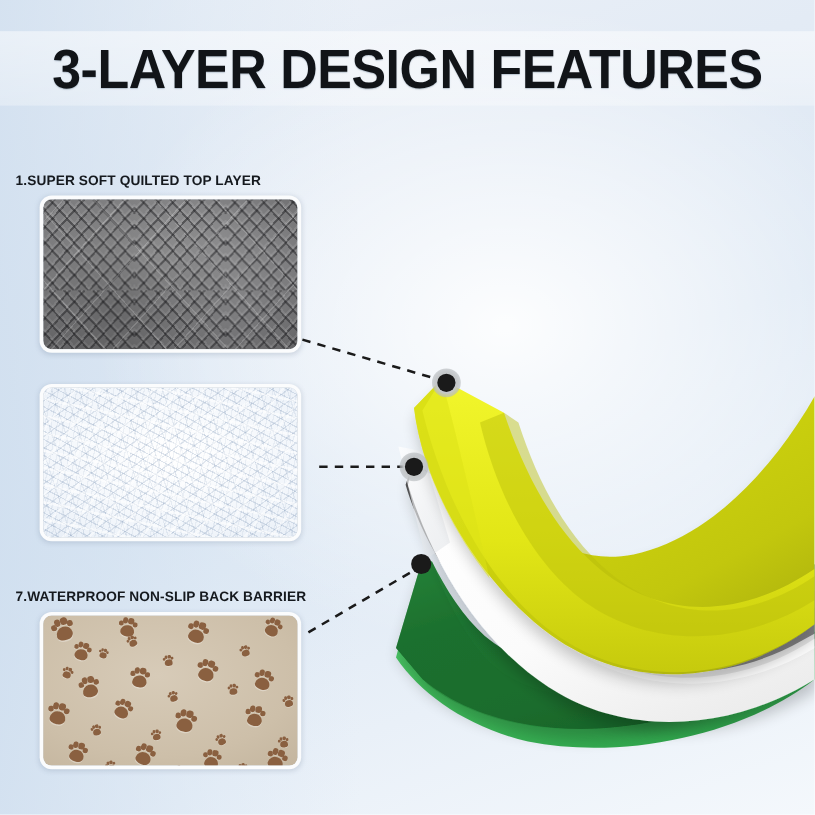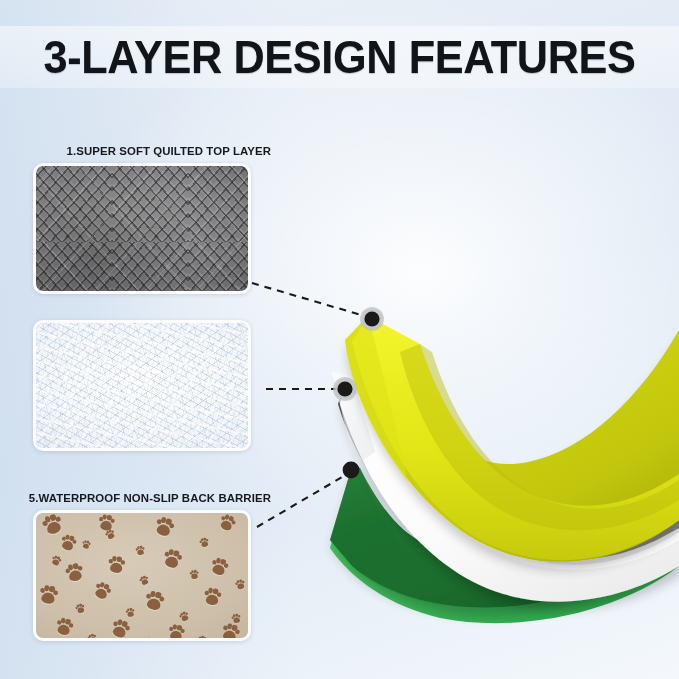--- a/index.html
+++ b/index.html
@@ -60,21 +60,21 @@
     position: absolute;
     left: 33px;
     width: 218px;
   }
   .feature-label {
     font-family: "Liberation Sans", sans-serif;
     font-size: 11.4px;
     font-weight: bold;
     letter-spacing: 0.1px;
     color: #15191e;
-    text-align: right;
+    text-align: left;
     margin-bottom: 6px;
     white-space: nowrap;
   }
   .feature-label.wide { margin-left: -20px; width: 258px; }
   .thumb-frame {
     width: 218px;
     height: 131px;
     border-radius: 10px;
     border: 3px solid rgba(255,255,255,0.92);
     box-sizing: border-box;
@@ -187,21 +187,21 @@
     </div>
   </div>
 
   <div class="feature" style="top:320px">
     <div class="thumb-frame">
       <div class="thumb-inner tex-fiber"></div>
     </div>
   </div>
 
   <div class="feature" style="top:492px">
-    <div class="feature-label wide">5.WATERPROOF NON-SLIP BACK BARRIER</div>
+    <div class="feature-label wide">7.WATERPROOF NON-SLIP BACK BARRIER</div>
     <div class="thumb-frame">
       <div class="thumb-inner tex-paw" id="paw-canvas">
           <div class="paw" style="left: 8px; top: 4px; transform: rotate(-18deg) scale(1.25);">
             <span class="pad"></span>
             <span class="toe t1"></span>
             <span class="toe t2"></span>
             <span class="toe t3"></span>
             <span class="toe t4"></span>
           </div>
           <div class="paw" style="left: 42px; top: 24px; transform: rotate(12deg) scale(0.55);">

